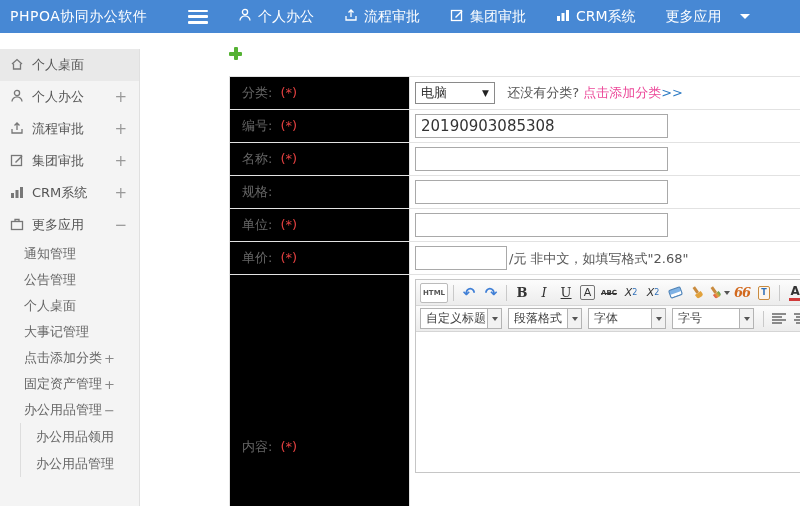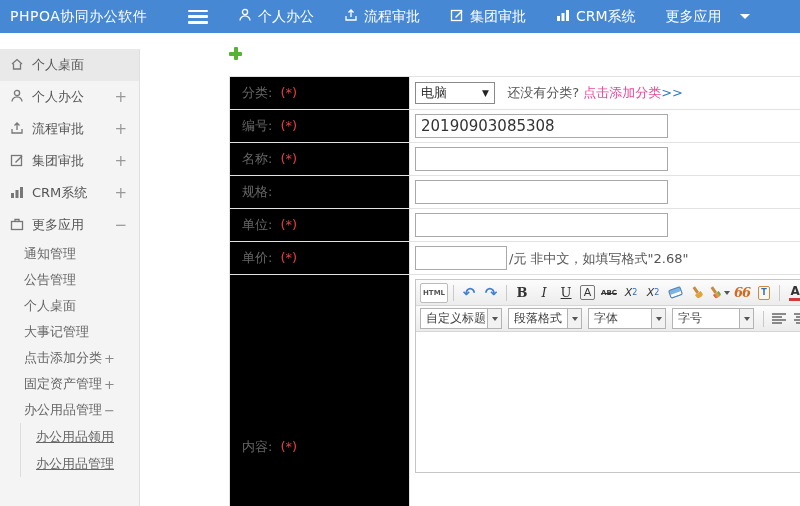--- a/index.html
+++ b/index.html
@@ -21,21 +21,21 @@
   .sidebar { position:absolute; top:49px; left:0; width:140px; height:473px; background:#f4f4f4;
     border-right:1px solid #e0e0e0; color:#555; }
   .side-item { height:32px; display:flex; align-items:center; padding:0 12px 0 10px; cursor:pointer; }
   .side-item.active { background:#e9e9e9; }
   .side-item svg { margin-right:8px; flex:none; color:#777; }
   .side-item .lbl { flex:1; }
   .side-item .exp { color:#999; font-size:15px; }
   .side-child { height:26px; display:flex; align-items:center; padding-left:24px; color:#666; cursor:pointer; }
   .side-child .exp { color:#888; margin-left:2px; }
   .subsub-wrap { margin-left:20px; border-left:1px solid #ddd; }
-  .side-subchild { height:27px; display:flex; align-items:center; padding-left:15px; color:#666; cursor:pointer;text-decoration:underline; }
+  .side-subchild { height:27px; display:flex; align-items:center; padding-left:15px; color:#666; cursor:pointer; }
 
   
   .main { position:absolute; top:33px; left:141px; width:659px; height:473px; background:#fff; overflow:hidden; }
   .container { margin:14px 0 0 88px; }
   .page-title { display:flex; align-items:center; }
   .plus-ico { position:relative; width:13px; height:13px; margin-right:7px; }
   .plus-ico::before, .plus-ico::after { content:""; position:absolute; background:#55b233; border-radius:1px; }
   .plus-ico::before { left:5px; top:0; width:3.5px; height:13px; }
   .plus-ico::after  { left:0; top:5px; width:13px; height:3.5px; }
   .page-title .txt { font-weight:bold; font-size:15px; color:#336699; }

